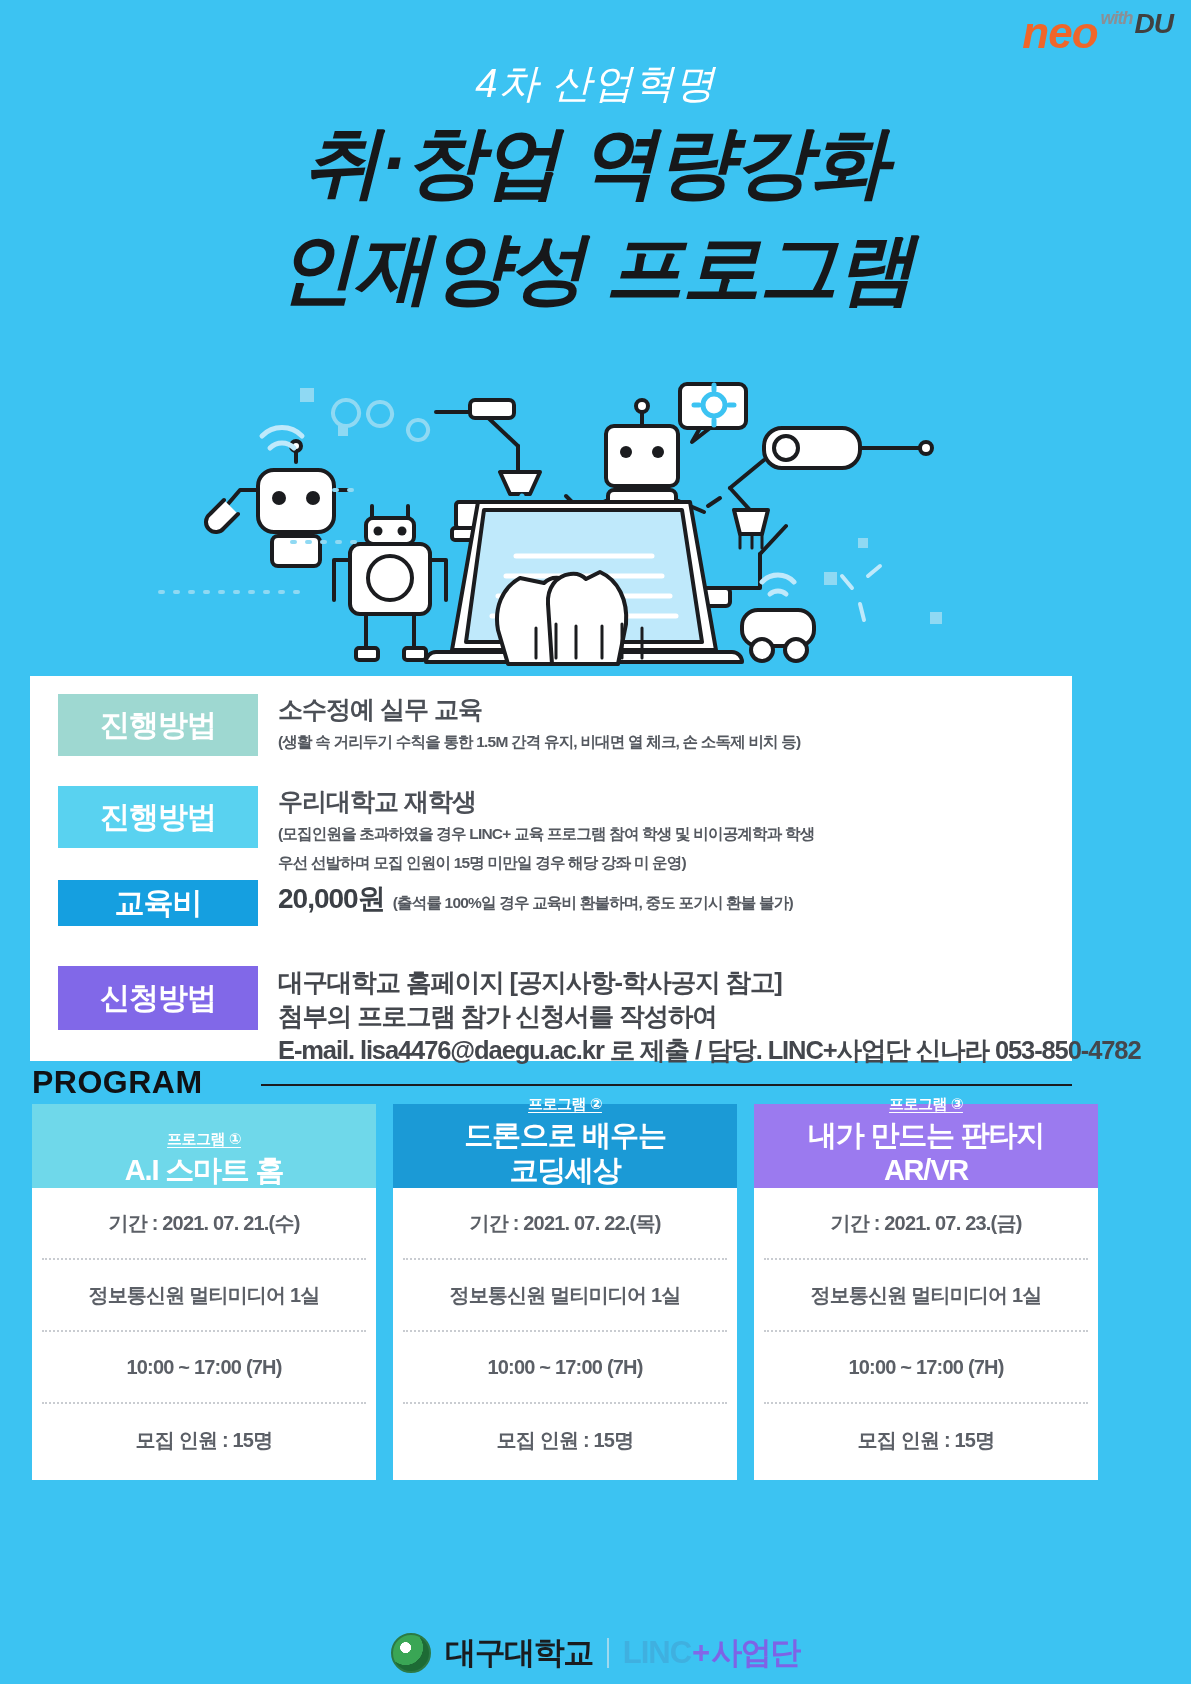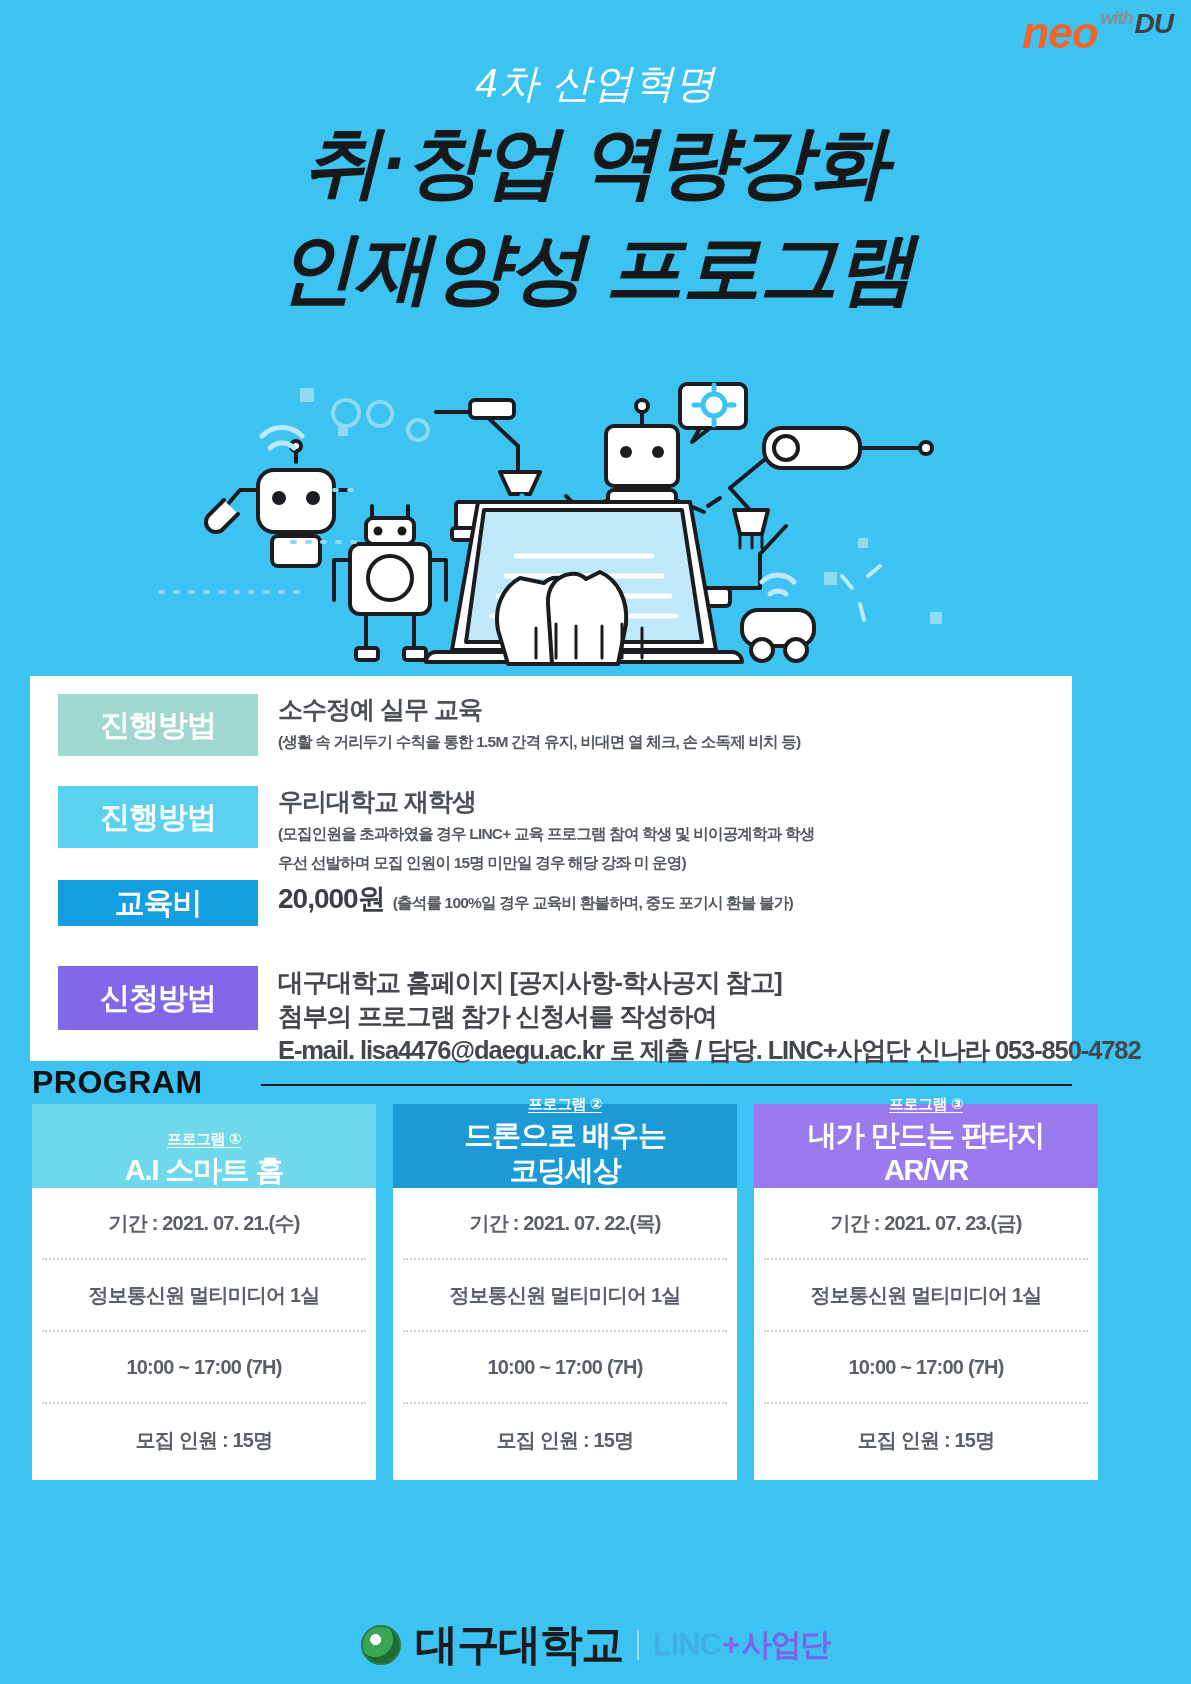--- a/index.html
+++ b/index.html
@@ -140,21 +140,21 @@
   .footer {
     position: absolute; left: 0; bottom: 10px; width: 1191px;
     display: flex; align-items: center; justify-content: center; gap: 14px;
   }
   .footer-emblem {
     width: 40px; height: 40px; border-radius: 50%;
     background: radial-gradient(circle at 35% 35%, #ffffff 0 16%, #3aa655 17% 52%, #1d6b35 53% 78%, #f0a227 79% 100%);
     border: 2px solid #2c7a45;
   }
   .footer-univ {
-    font-size: 43px; font-weight: 800; color: #1a1c1f; letter-spacing: -1.5px;
+    font-size: 31px; font-weight: 800; color: #1a1c1f; letter-spacing: -1.5px;
   }
   .footer-divider { width: 2px; height: 30px; background: #9fd9ef; }
   .footer-linc { display: flex; align-items: baseline; }
   .footer-linc .lc-linc { font-size: 31px; font-weight: 800; color: #3fb0e0; letter-spacing: -1px; }
   .footer-linc .lc-plus { font-size: 31px; font-weight: 800; color: #8168e8; margin: 0 1px; }
   .footer-linc .lc-team { font-size: 31px; font-weight: 800; color: #7e63e6; letter-spacing: -1.5px; }
 </style>
 </head>
 <body>
 

